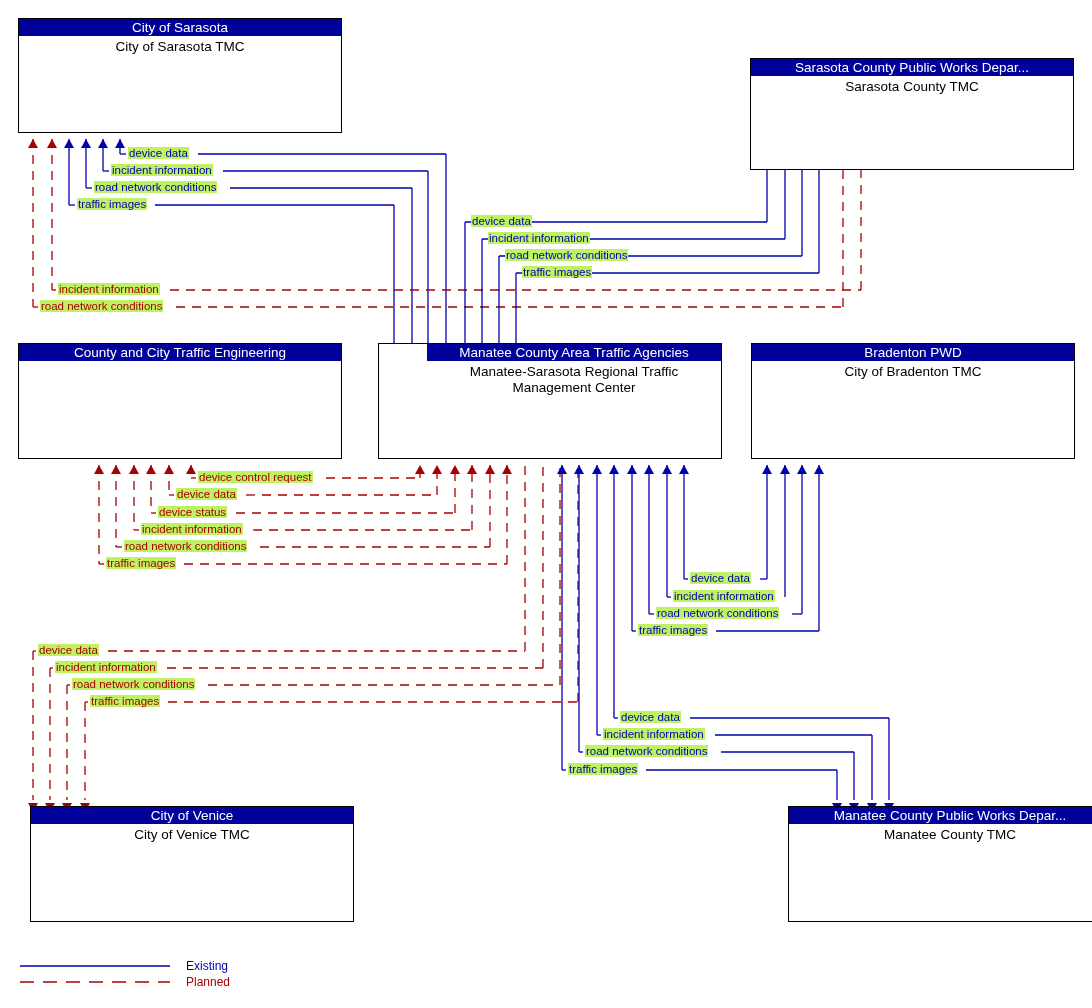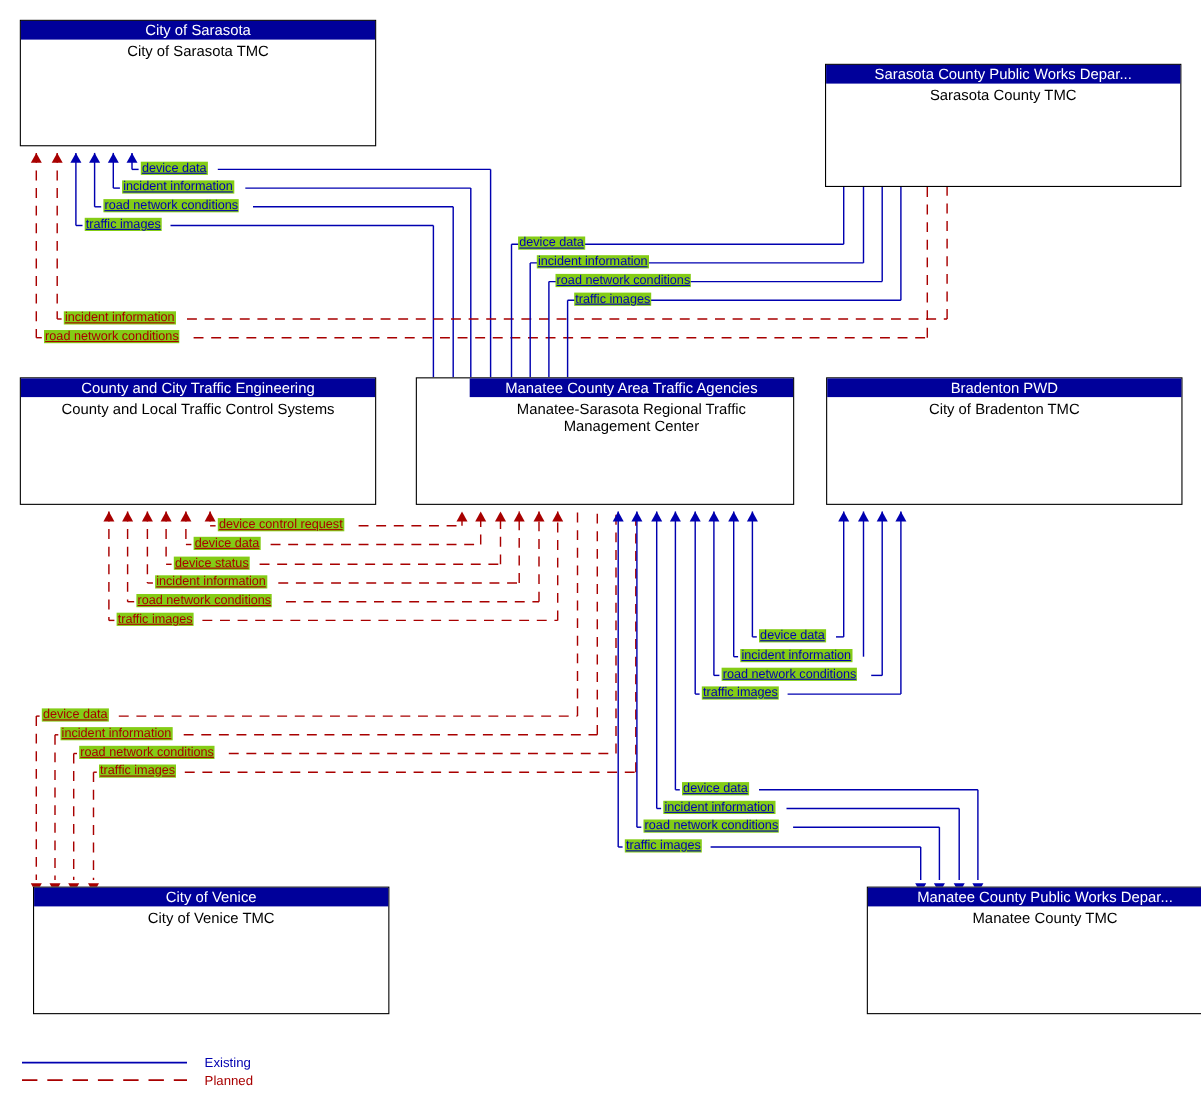--- a/index.html
+++ b/index.html
@@ -50,23 +50,22 @@
     font-size: 13.5px;
     line-height: 16px;
     text-align: center;
     padding: 3px 6px 0 6px;
   }
   .flow-label {
     position: absolute;
     font-size: 11.5px;
     line-height: 12px;
     white-space: nowrap;
-    background: #84cc16;
+    background: #bef264;
     padding: 0 1px;
-    text-decoration: underline;
   }
   .flow-existing { color: #0000b0; }
   .flow-planned  { color: #a80000; }
   .legend {
     position: absolute;
   }
   .legend-label {
     position: absolute;
     font-size: 12px;
     line-height: 12px;
@@ -236,21 +235,20 @@
       <div class="node-box" style="left: 18px; top: 18px; width: 324px; height: 115px;">
         <div class="node-header">City of Sarasota</div>
         <div class="node-title">City of Sarasota TMC</div>
       </div>
       <div class="node-box" style="left: 750px; top: 18px; width: 324px; height: 112px; margin-top: 40px;">
         <div class="node-header">Sarasota County Public Works Depar...</div>
         <div class="node-title">Sarasota County TMC</div>
       </div>
       <div class="node-box" style="left: 18px; top: 343px; width: 324px; height: 116px;">
         <div class="node-header">County and City Traffic Engineering</div>
-        <div class="node-title">County and Local Traffic Control Systems</div>
       </div>
       <div class="node-box" style="left: 378px; top: 343px; width: 344px; height: 116px; padding-left: 48px;">
         <div class="node-header">Manatee County Area Traffic Agencies</div>
         <div class="node-title">Manatee-Sarasota Regional Traffic Management Center</div>
       </div>
       <div class="node-box" style="left: 751px; top: 343px; width: 324px; height: 116px;">
         <div class="node-header">Bradenton PWD</div>
         <div class="node-title">City of Bradenton TMC</div>
       </div>
       <div class="node-box" style="left: 18px; top: 806px; width: 324px; height: 116px; margin-left: 12px;">

